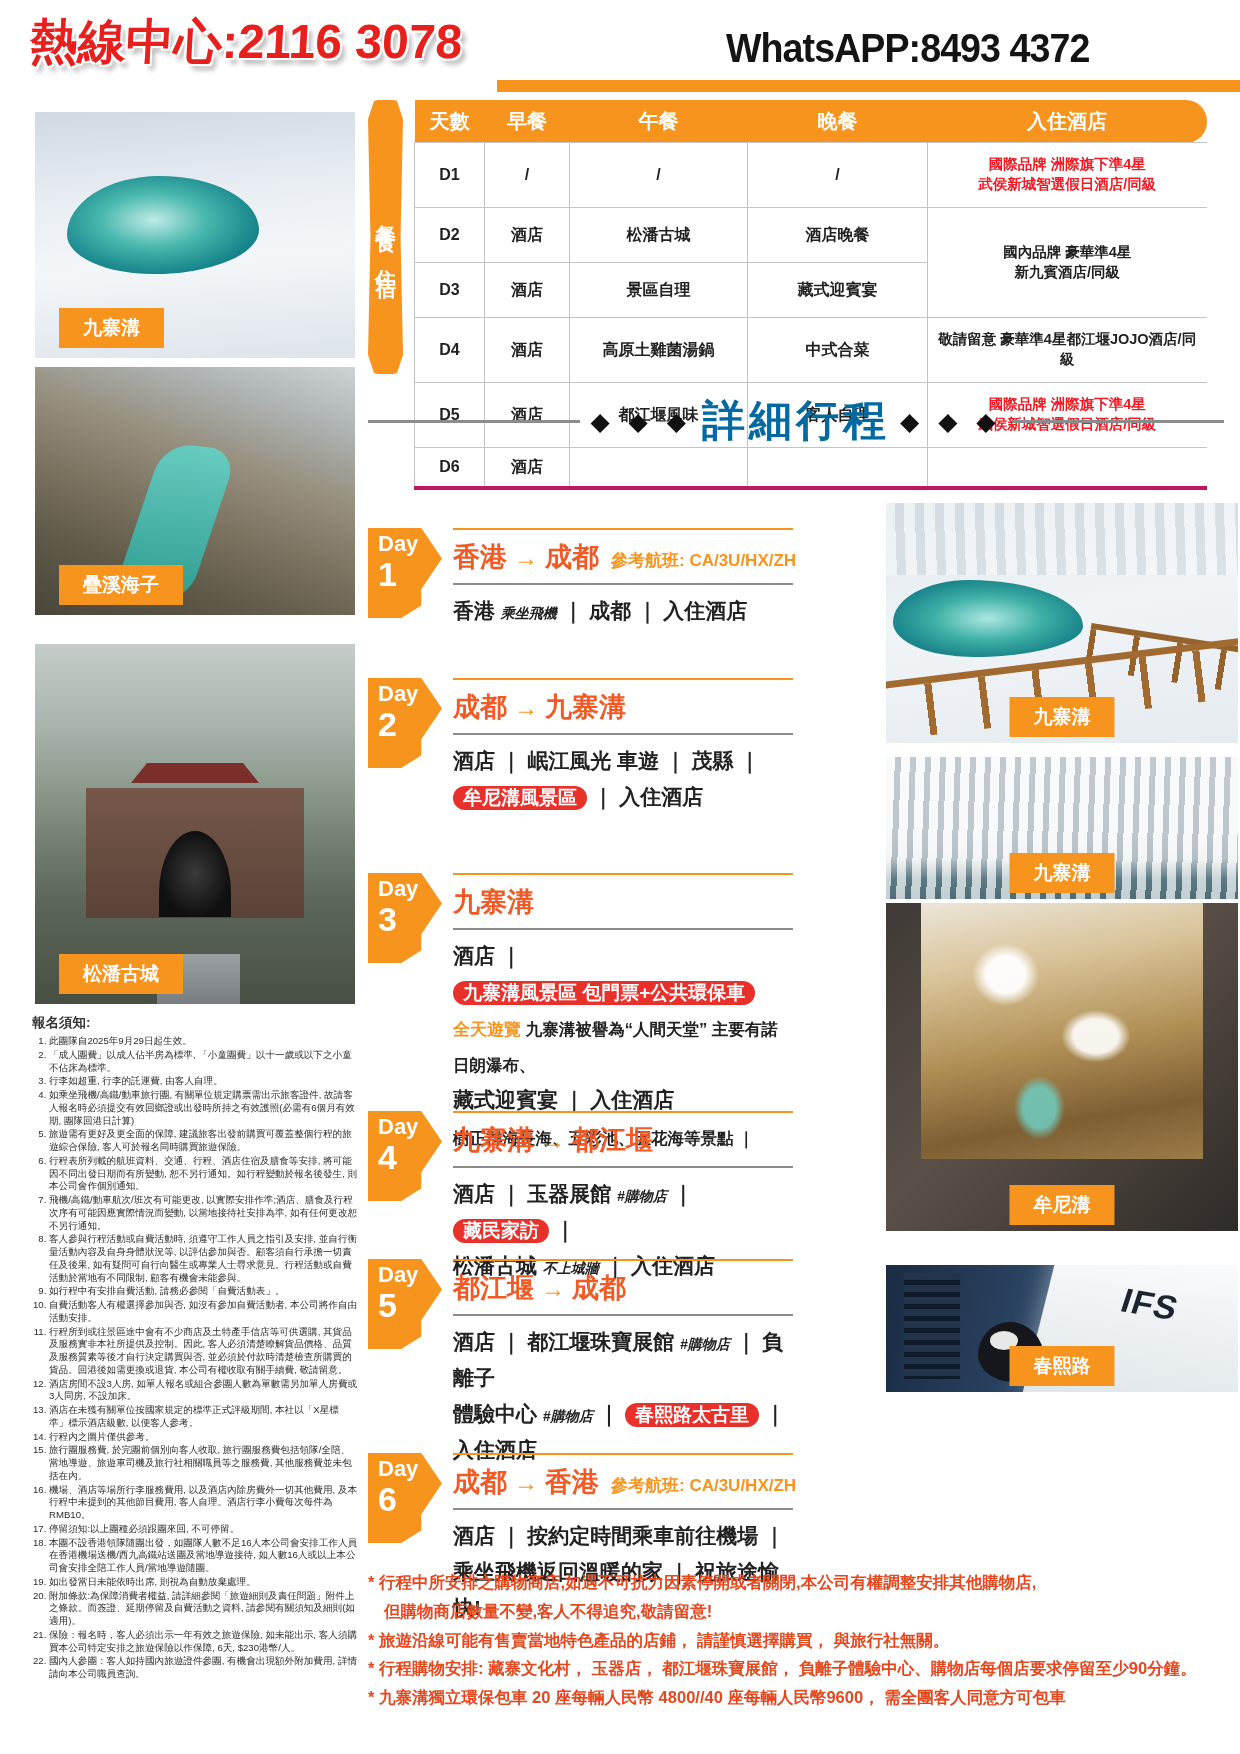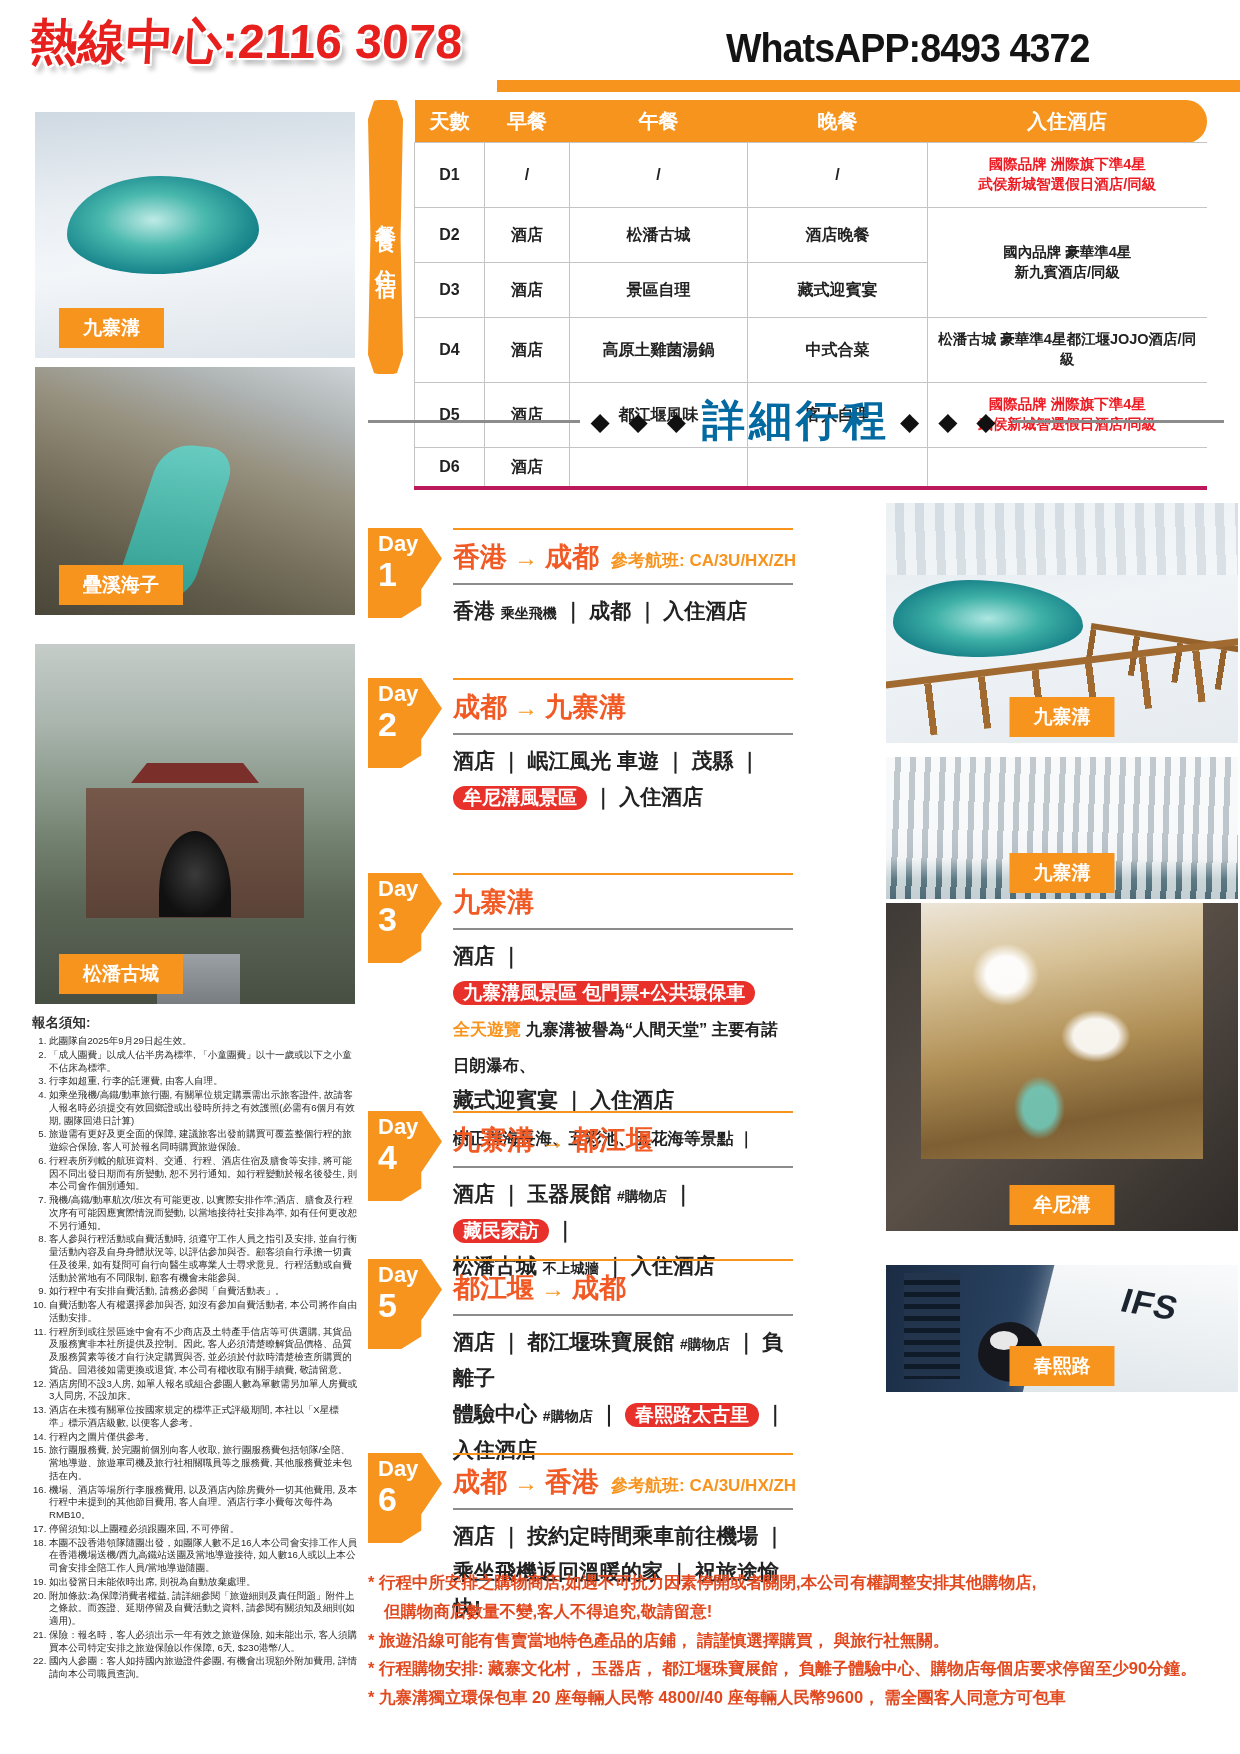--- a/index.html
+++ b/index.html
@@ -47,21 +47,21 @@
   .day-badge .w{display:block;font-size:22px;font-weight:900;line-height:1.1;}
   .day-badge .n{display:block;font-size:34px;font-weight:900;line-height:1.1;}
   .day-body{margin-left:85px;width:340px;}
   .day-title{border-top:2px solid #F7941E;border-bottom:2px solid #8c8c8c;padding:9px 0 8px 0;white-space:nowrap;}
   .day-title .frm,.day-title .to{font-size:27px;font-weight:900;color:#f15a24;}
   .day-title .arw{font-size:24px;font-weight:700;color:#F7941E;margin:0 7px;}
   .day-title .flt{font-size:17px;font-weight:700;color:#F7941E;margin-left:12px;text-align:right;}
   .day-content{padding-top:8px;}
   .cline{line-height:1.72;font-size:21px;color:#222;font-weight:600;}
   .run-n{font-size:21px;color:#222;font-weight:600;}
-  .run-sm{font-size:14px;color:#222;font-weight:600;}
+  .run-sm{font-size:14px;color:#222;font-weight:600;font-style:italic;}
   .run-b{background:#e8312a;color:#fff;font-size:19px;font-weight:800;border-radius:16px;
          padding:1px 10px 2px 10px;white-space:nowrap;}
   .run-o{color:#F7941E;font-size:17px;font-weight:800;}
   .run-d{font-size:16.5px;color:#222;font-weight:600;}
 
   
   .photo{position:absolute;overflow:hidden;}
   .ph-label{position:absolute;background:#F7941E;color:#fff;font-weight:800;font-size:19px;
             padding:7px 24px;white-space:nowrap;z-index:3;}
   .lab-left{left:24px;bottom:10px;}
@@ -202,21 +202,21 @@
           <td>酒店</td>
           <td>景區自理</td>
           <td>藏式迎賓宴</td>
         </tr>
         <tr class="h-d4">
           <td class="c-day">D4</td>
           <td>酒店</td>
           <td class="red-lunch">高原土雞菌湯鍋</td>
           <td>中式合菜</td>
           <td class="c-hotel">
-            <div>松潘古城 豪華準4星都江堰JOJO酒店/同級</div>
+            <div>敬請留意 豪華準4星都江堰JOJO酒店/同級</div>
           </td>
         </tr>
         <tr class="h-d5">
           <td class="c-day">D5</td>
           <td>酒店</td>
           <td>都江堰風味</td>
           <td>客人自理</td>
           <td class="c-hotel">
             <div class="red-txt">國際品牌 洲際旗下準4星</div>
             <div class="red-txt">武侯新城智選假日酒店/同級</div>

